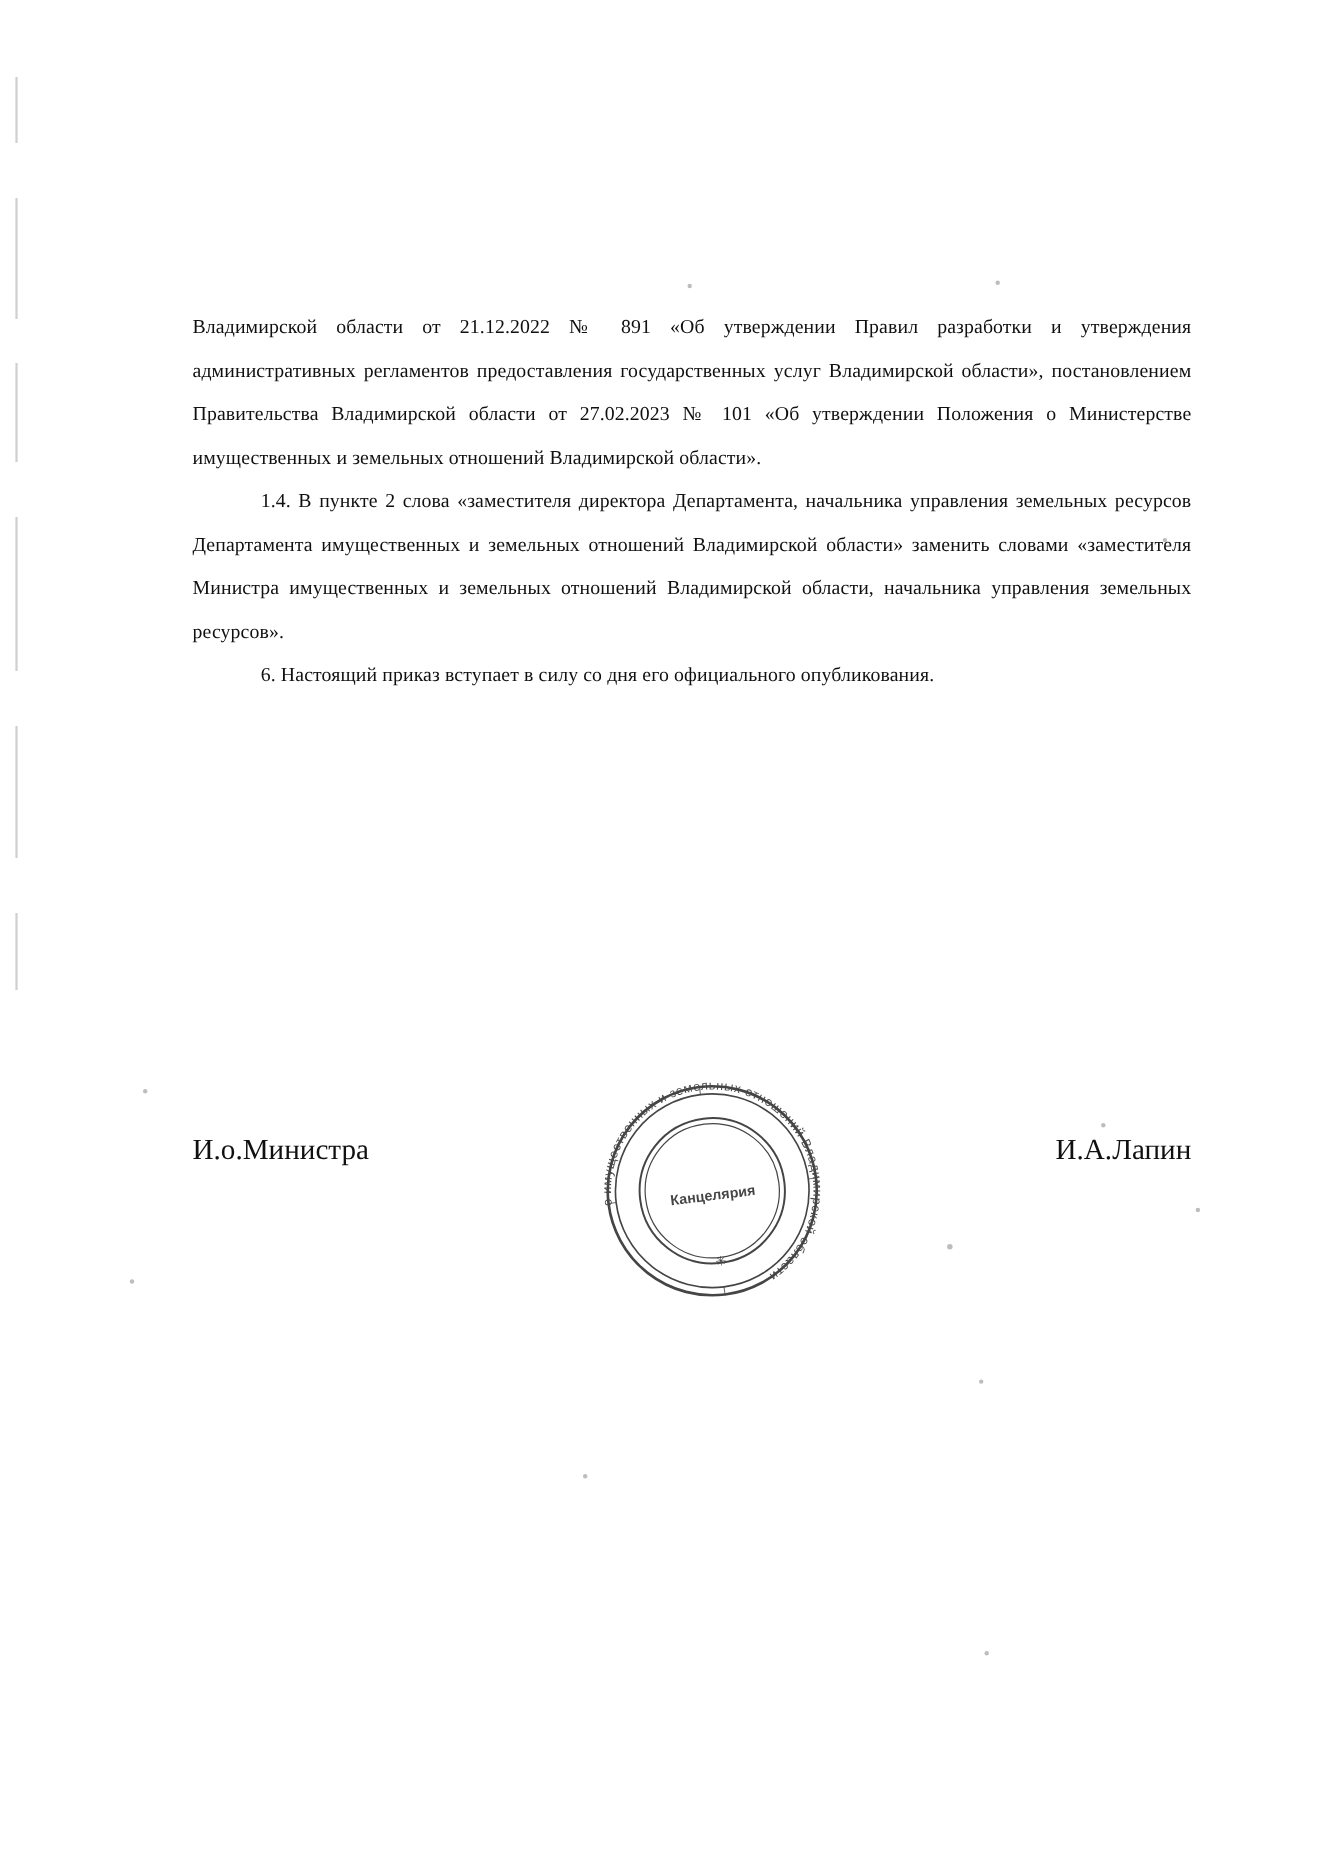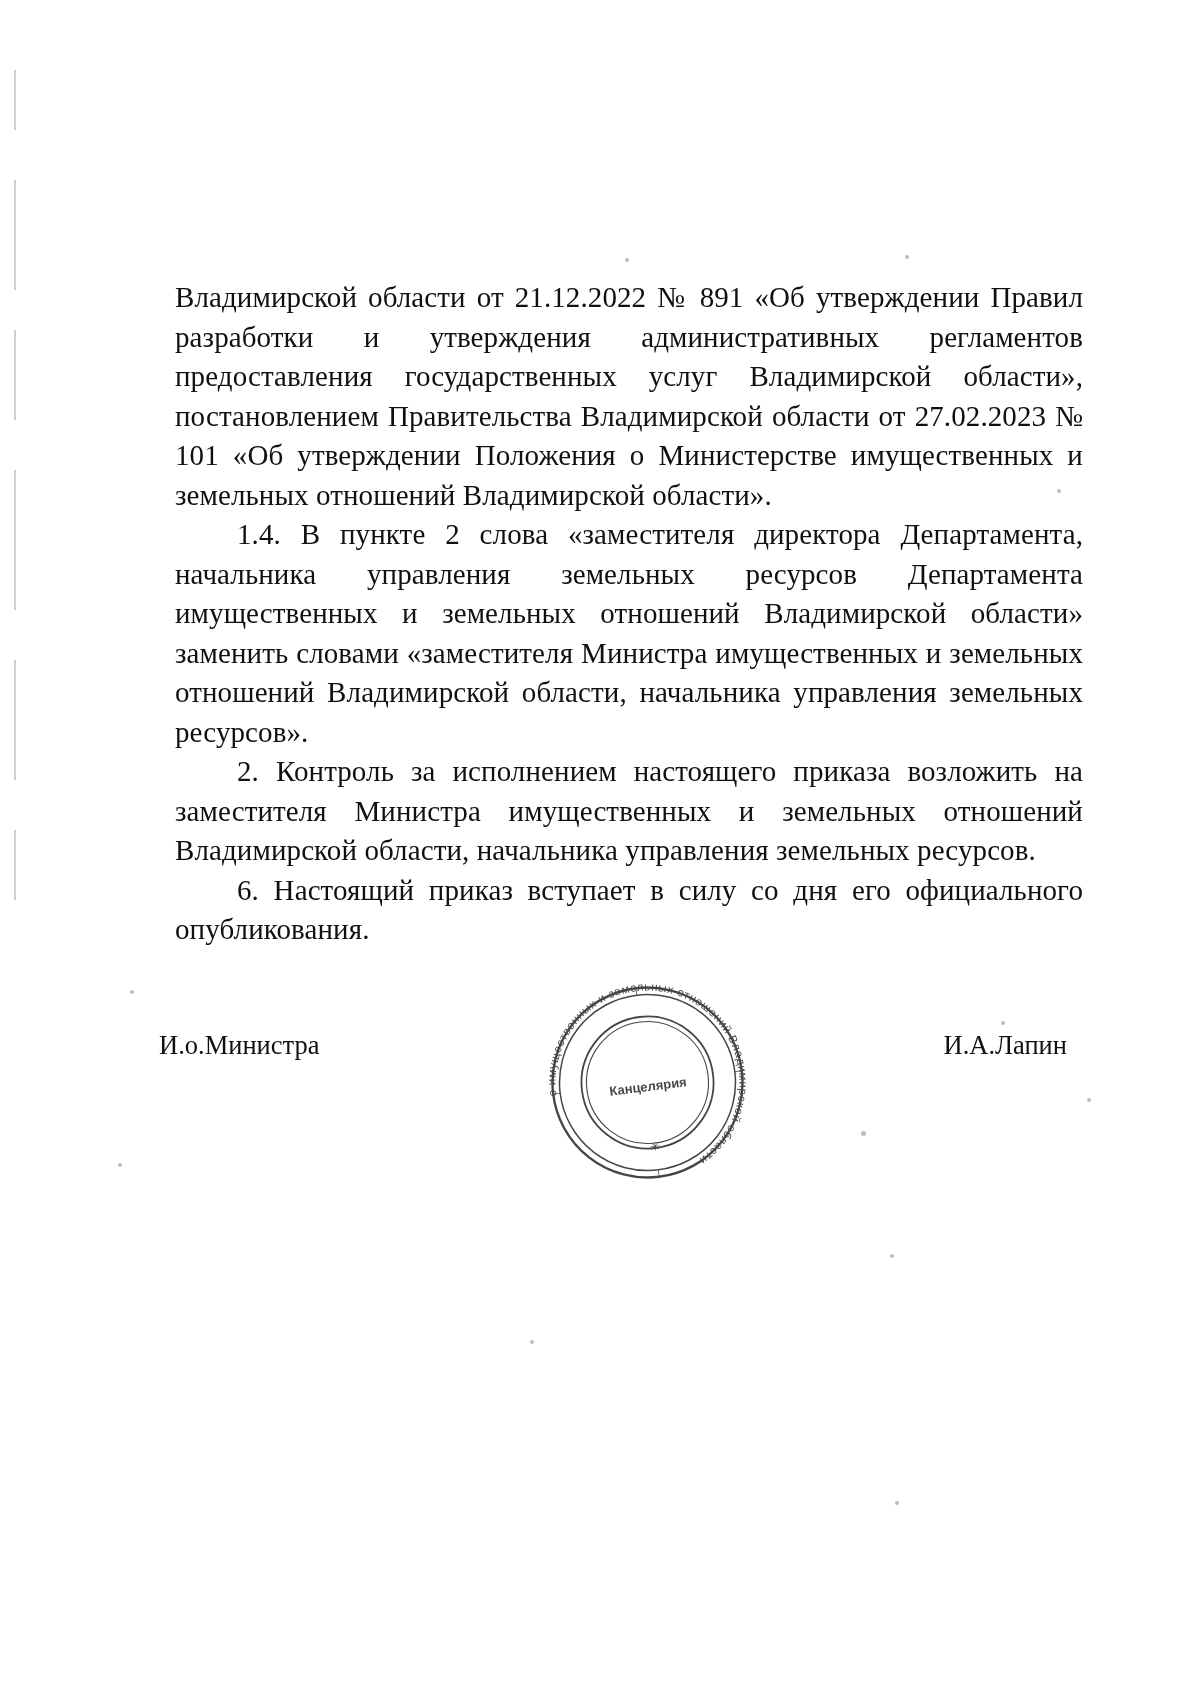--- a/index.html
+++ b/index.html
@@ -26,33 +26,33 @@
 
   .doc-body {
     position: absolute;
     left: 175px;
     top: 278px;
     width: 908px;
   }
 
   p.para {
     margin: 0;
-    font-size: 29px;
+    font-size: 18px;
     line-height: 39.5px;
     text-align: justify;
     text-justify: inter-word;
     letter-spacing: 0.1px;
   }
   p.para.indent {
     text-indent: 62px;
   }
 
   .signature-row {
     position: absolute;
-    left: 159px;
+    left: 175px;
     top: 1030px;
     width: 908px;
     display: flex;
     justify-content: space-between;
     align-items: flex-start;
     font-size: 26.5px;
   }
   .sig-left { white-space: nowrap; }
   .sig-right { white-space: nowrap; }
 
@@ -106,21 +106,20 @@
   <div class="speck" style="left:861px; top:1131px; width:5px; height:5px;"></div>
   <div class="speck" style="left:118px; top:1163px; width:4px; height:4px;"></div>
   <div class="speck" style="left:530px; top:1340px; width:4px; height:4px;"></div>
   <div class="speck" style="left:890px; top:1254px; width:4px; height:4px;"></div>
   <div class="speck" style="left:895px; top:1501px; width:4px; height:4px;"></div>
   <div class="speck" style="left:1087px; top:1098px; width:4px; height:4px;"></div>
 
   <div class="doc-body">
     <p class="para">Владимирской области от 21.12.2022 № 891 «Об утверждении Правил разработки и утверждения административных регламентов предоставления государственных услуг Владимирской области», постановлением Правительства Владимирской области от 27.02.2023 № 101 «Об утверждении Положения о Министерстве имущественных и земельных отношений Владимирской области».</p>
     <p class="para indent">1.4. В пункте 2 слова «заместителя директора Департамента, начальника управления земельных ресурсов Департамента имущественных и земельных отношений Владимирской области» заменить словами «заместителя Министра имущественных и земельных отношений Владимирской области, начальника управления земельных ресурсов».</p>
-    <p class="para indent">2. Контроль за исполнением настоящего приказа возложить на заместителя Министра имущественных и земельных отношений Владимирской области, начальника управления земельных ресурсов.</p>
     <p class="para indent">6. Настоящий приказ вступает в силу со дня его официального опубликования.</p>
   </div>
 
   <div class="signature-row">
     <span class="sig-left">И.о.Министра</span>
     <span class="sig-right">И.А.Лапин</span>
   </div>
 
   <div class="stamp">
     <svg viewBox="0 0 215 215" width="215" height="215" aria-hidden="true">

